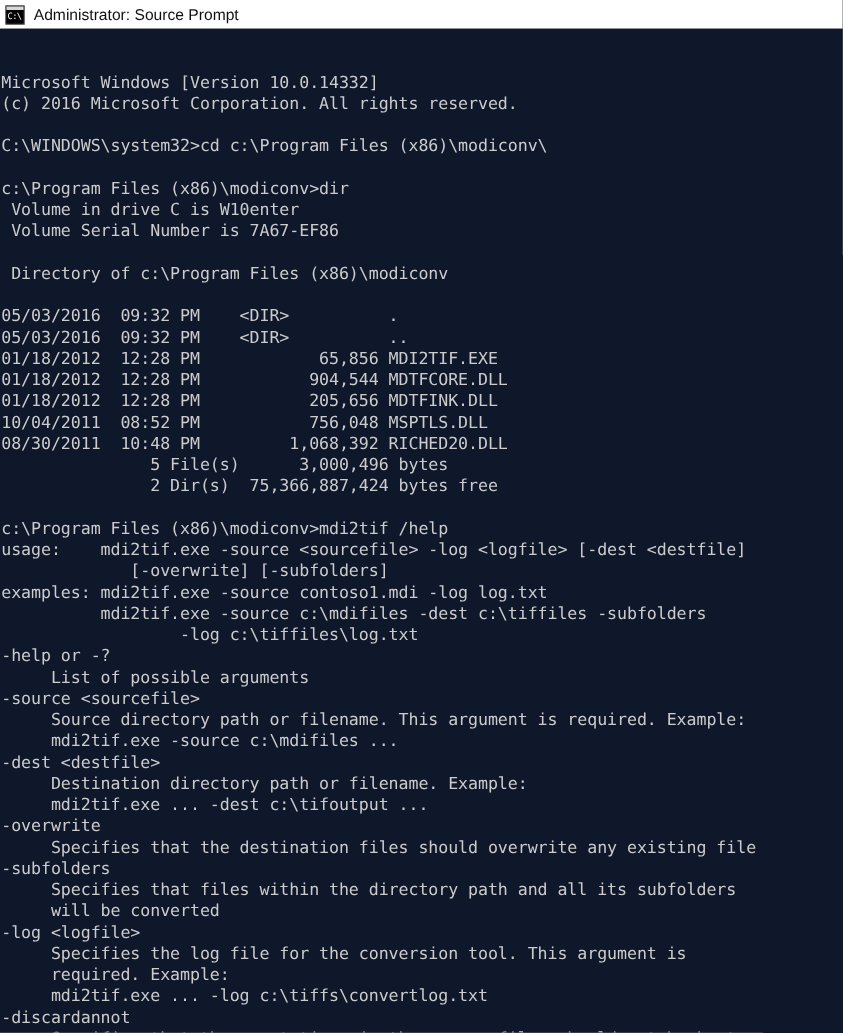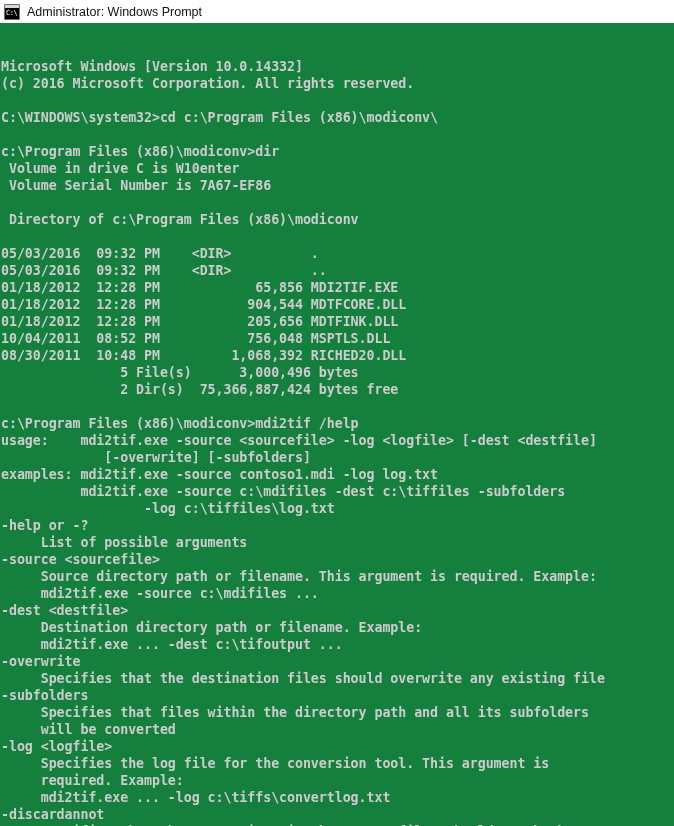--- a/index.html
+++ b/index.html
@@ -67,48 +67,47 @@
   .titlebar-title {
     font-family: "Liberation Sans", sans-serif;
     font-size: 12.5px;
     color: #111111;
     line-height: 16px;
     white-space: nowrap;
   }
   
   .console {
     flex: 1 1 auto;
-    background: #15803d;
+    background: #0f172a;
     color: #cccccc;
     font-family: "DejaVu Sans Mono", "Liberation Mono", monospace;
     font-size: 13.3px;
     line-height: 17px;
     padding: 1px 0 0 1px;
     box-sizing: border-box;
     overflow: hidden;
     white-space: pre;
     letter-spacing: -0.06px;
-    font-weight: bold;
   }
   .console .line {
     height: 17px;
     white-space: pre;
   }
 </style>
 </head>
 <body>
 
 <div class="window">
 
   <div class="titlebar">
     <div class="titlebar-icon">
       <div class="strip"></div>
       <div class="prompt-text">C:\</div>
     </div>
-    <div class="titlebar-title">Administrator: Windows Prompt</div>
+    <div class="titlebar-title">Administrator: Source Prompt</div>
   </div>
 
   <div class="console">
     <div id="console-lines"><div class="line">Microsoft Windows [Version 10.0.14332]</div><div class="line">(c) 2016 Microsoft Corporation. All rights reserved.</div><div class="line"></div><div class="line">C:\WINDOWS\system32&gt;cd c:\Program Files (x86)\modiconv\</div><div class="line"></div><div class="line">c:\Program Files (x86)\modiconv&gt;dir</div><div class="line"> Volume in drive C is W10enter</div><div class="line"> Volume Serial Number is 7A67-EF86</div><div class="line"></div><div class="line"> Directory of c:\Program Files (x86)\modiconv</div><div class="line"></div><div class="line">05/03/2016  09:32 PM    &lt;DIR&gt;          .</div><div class="line">05/03/2016  09:32 PM    &lt;DIR&gt;          ..</div><div class="line">01/18/2012  12:28 PM            65,856 MDI2TIF.EXE</div><div class="line">01/18/2012  12:28 PM           904,544 MDTFCORE.DLL</div><div class="line">01/18/2012  12:28 PM           205,656 MDTFINK.DLL</div><div class="line">10/04/2011  08:52 PM           756,048 MSPTLS.DLL</div><div class="line">08/30/2011  10:48 PM         1,068,392 RICHED20.DLL</div><div class="line">               5 File(s)      3,000,496 bytes</div><div class="line">               2 Dir(s)  75,366,887,424 bytes free</div><div class="line"></div><div class="line">c:\Program Files (x86)\modiconv&gt;mdi2tif /help</div><div class="line">usage:    mdi2tif.exe -source &lt;sourcefile&gt; -log &lt;logfile&gt; [-dest &lt;destfile]</div><div class="line">             [-overwrite] [-subfolders]</div><div class="line">examples: mdi2tif.exe -source contoso1.mdi -log log.txt</div><div class="line">          mdi2tif.exe -source c:\mdifiles -dest c:\tiffiles -subfolders</div><div class="line">                  -log c:\tiffiles\log.txt</div><div class="line">-help or -?</div><div class="line">     List of possible arguments</div><div class="line">-source &lt;sourcefile&gt;</div><div class="line">     Source directory path or filename. This argument is required. Example:</div><div class="line">     mdi2tif.exe -source c:\mdifiles ...</div><div class="line">-dest &lt;destfile&gt;</div><div class="line">     Destination directory path or filename. Example:</div><div class="line">     mdi2tif.exe ... -dest c:\tifoutput ...</div><div class="line">-overwrite</div><div class="line">     Specifies that the destination files should overwrite any existing file</div><div class="line">-subfolders</div><div class="line">     Specifies that files within the directory path and all its subfolders</div><div class="line">     will be converted</div><div class="line">-log &lt;logfile&gt;</div><div class="line">     Specifies the log file for the conversion tool. This argument is</div><div class="line">     required. Example:</div><div class="line">     mdi2tif.exe ... -log c:\tiffs\convertlog.txt</div><div class="line">-discardannot</div><div class="line">     Specifies that the annotations in the source files should not be kept</div></div>
     
   </div>
 
 </div>
 
 </body></html>

